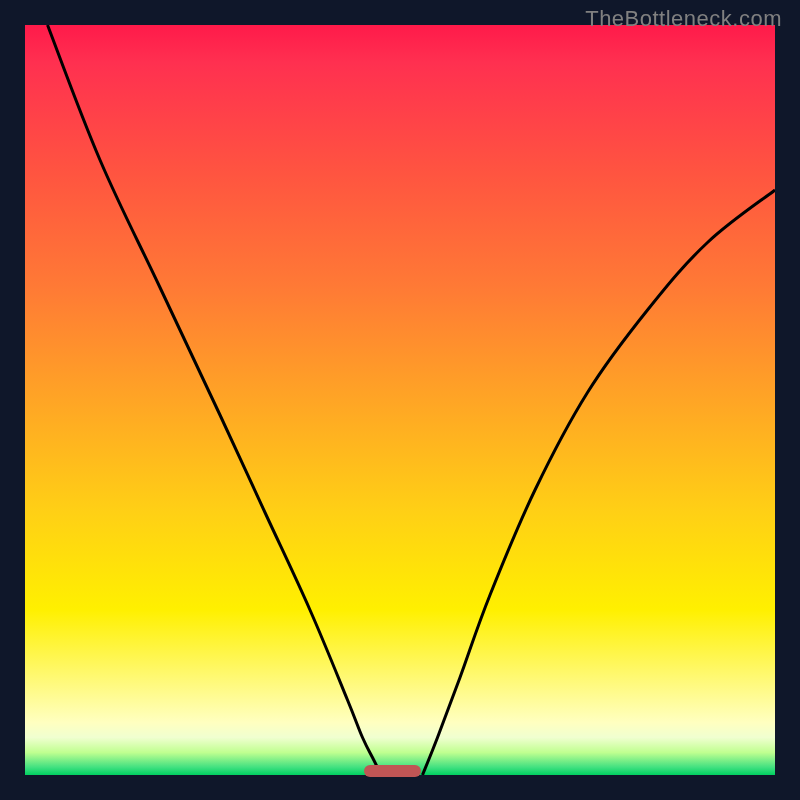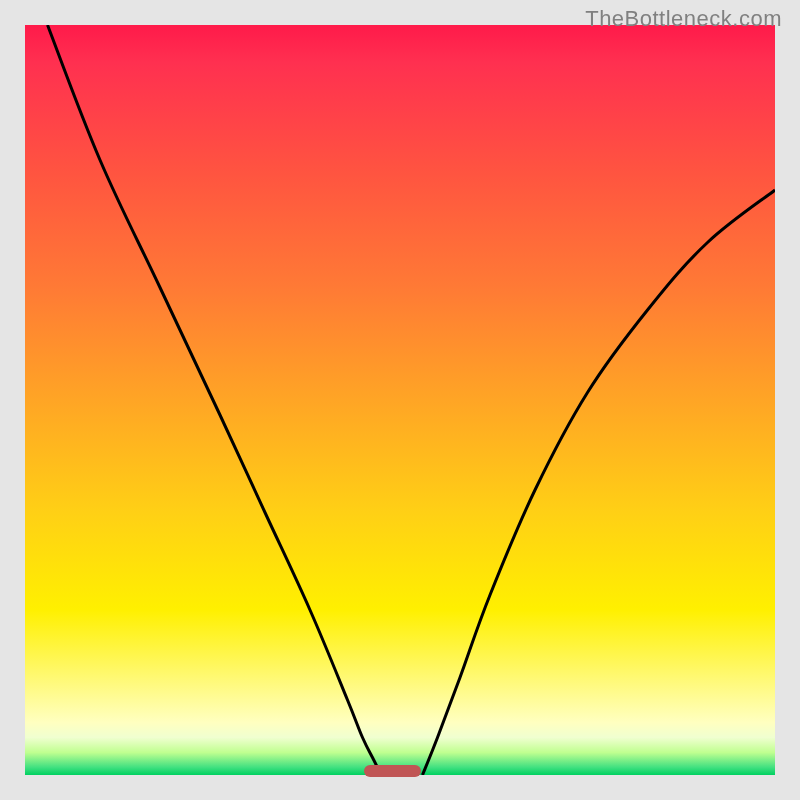--- a/index.html
+++ b/index.html
@@ -1,17 +1,17 @@
 <!DOCTYPE html>
 <html><head>
   <meta charset="utf-8">
   <style>
     * { margin: 0; padding: 0; box-sizing: border-box; }
     body { width: 800px; height: 800px; overflow: hidden; position: relative; font-family: Arial, sans-serif; }
-    .container { width: 800px; height: 800px; background: #e5e5e5; position: relative; }
+    .container { width: 800px; height: 800px; background: #0f172a; position: relative; }
     .watermark { 
       position: absolute; 
       top: 6px; 
       right: 18px; 
       color: #808080; 
       font-size: 22px; 
       font-weight: 500;
       z-index: 10;
       letter-spacing: 0.5px;
     }

